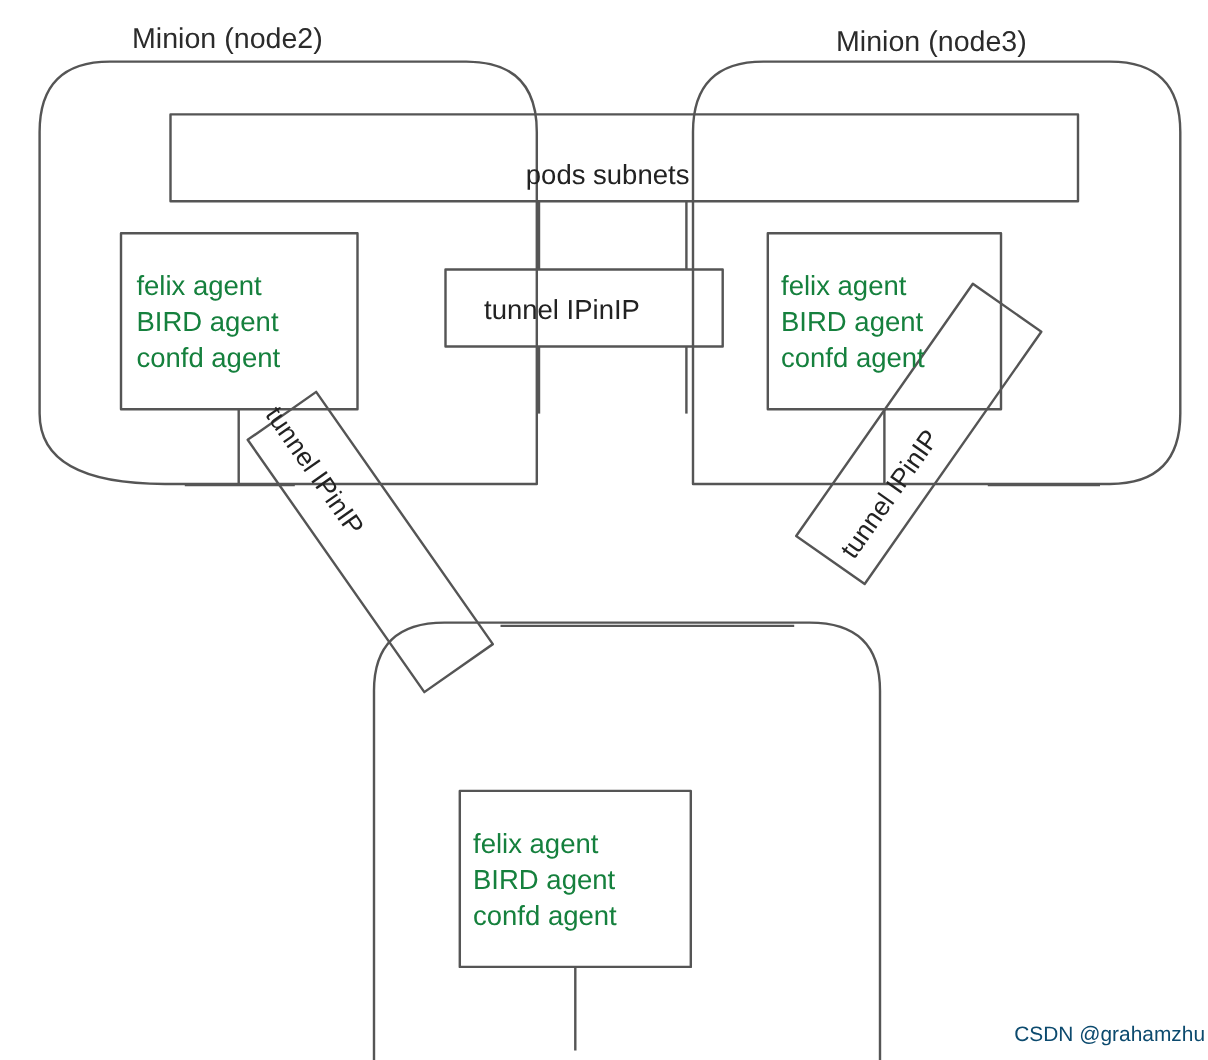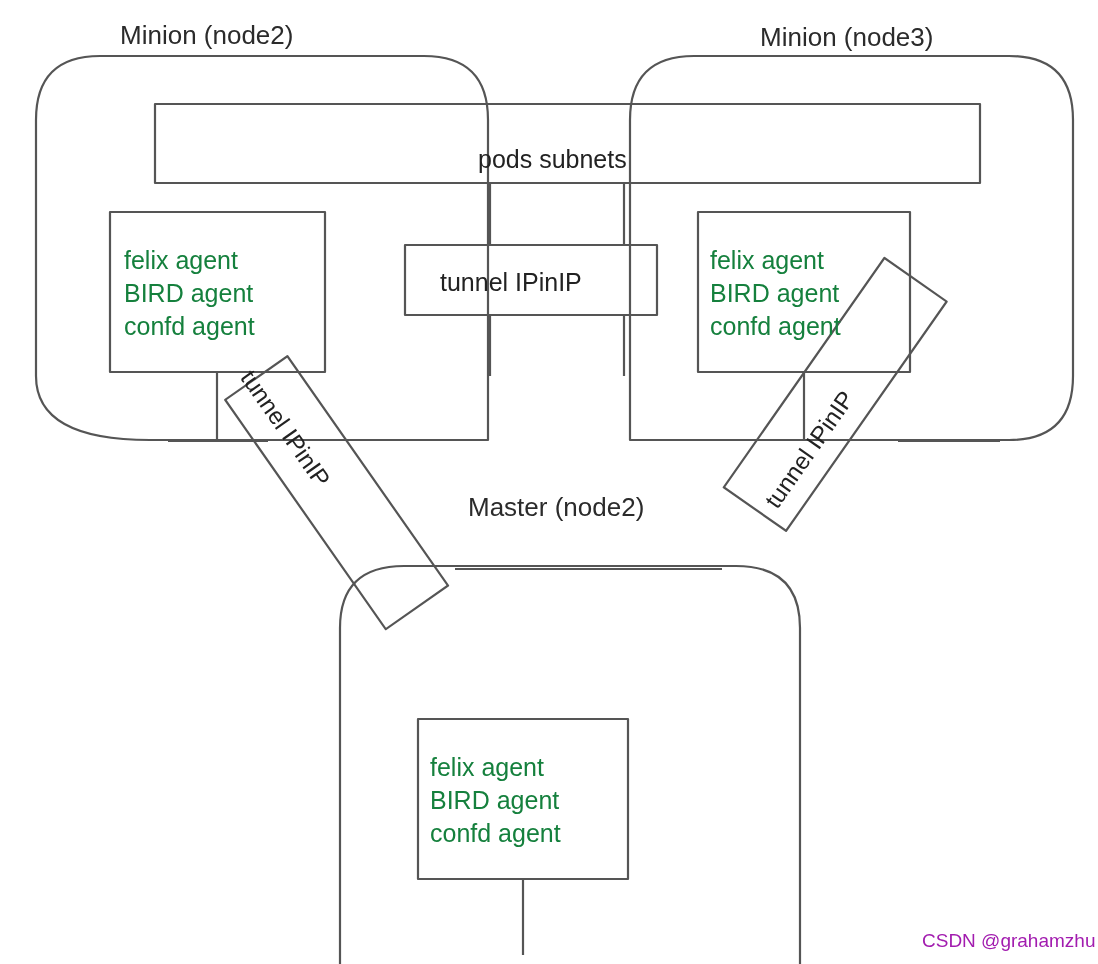--- a/index.html
+++ b/index.html
@@ -50,21 +50,21 @@
     position: absolute;
     font-size: 24px;
     color: #222222;
     white-space: nowrap;
     line-height: 1;
     transform-origin: 0 0;
   }
   .watermark {
     position: absolute;
     font-size: 19px;
-    color: #a21caf;
+    color: #0c4a6e;
     white-space: nowrap;
     line-height: 1;
   }
   svg line, svg path, svg rect, svg polygon {
     shape-rendering: geometricPrecision;
   }
 </style>
 </head>
 <body>
 
@@ -127,21 +127,20 @@
 
       <rect x="-80" y="-37" width="280" height="76" transform="translate(800,443) rotate(-55)"></rect>
 
     </g>
   </svg>
 
   <div class="node-title" style="left:120px; top:22px;text-align:center;">Minion (node2)</div>
 
   <div class="node-title" style="left:760px; top:24px;">Minion (node3)</div>
 
-  <div class="node-title" style="left:468px; top:494px;">Master (node2)</div>
 
   <div class="box-label" style="left:478px; top:131px;margin-top:13px;">pods subnets</div>
 
   <div class="box-label" style="left:440px; top:267px;">tunnel IPinIP</div>
 
   <div class="agent-label" style="left:124px; top:245px;">felix agent</div>
   <div class="agent-label" style="left:124px; top:278px;">BIRD agent</div>
   <div class="agent-label" style="left:124px; top:311px;">confd agent</div>
 
   <div class="agent-label" style="left:710px; top:245px;">felix agent</div>

